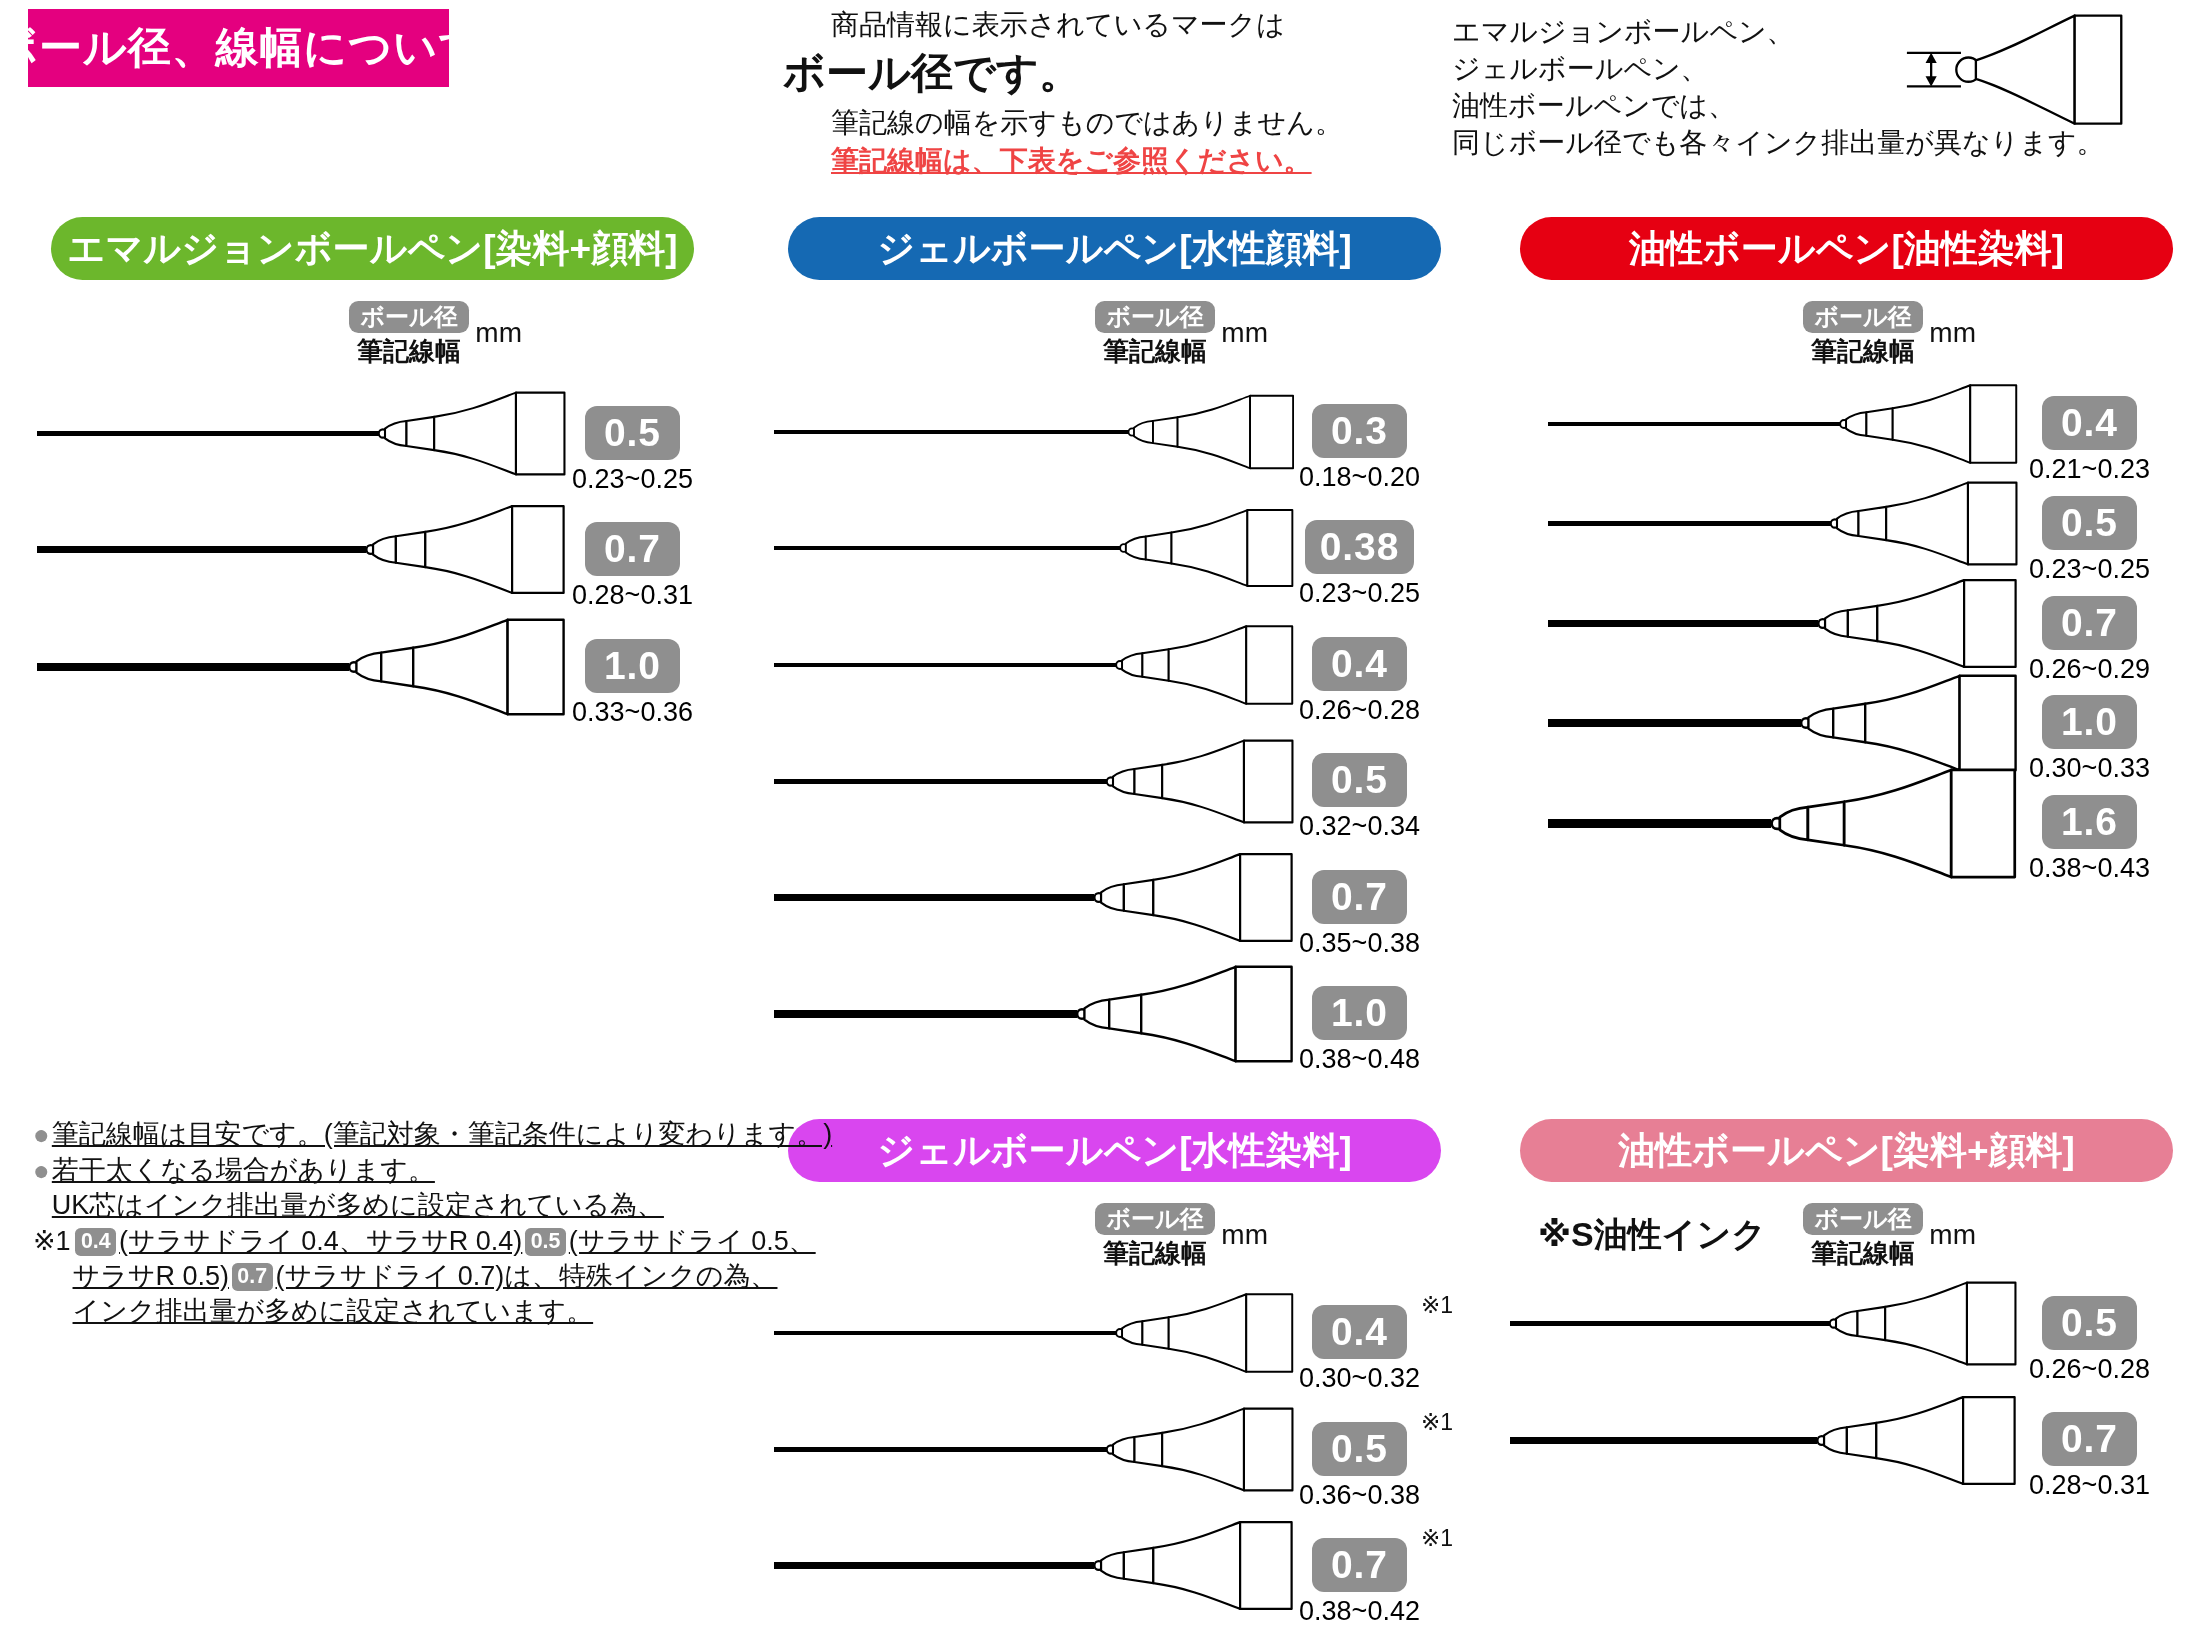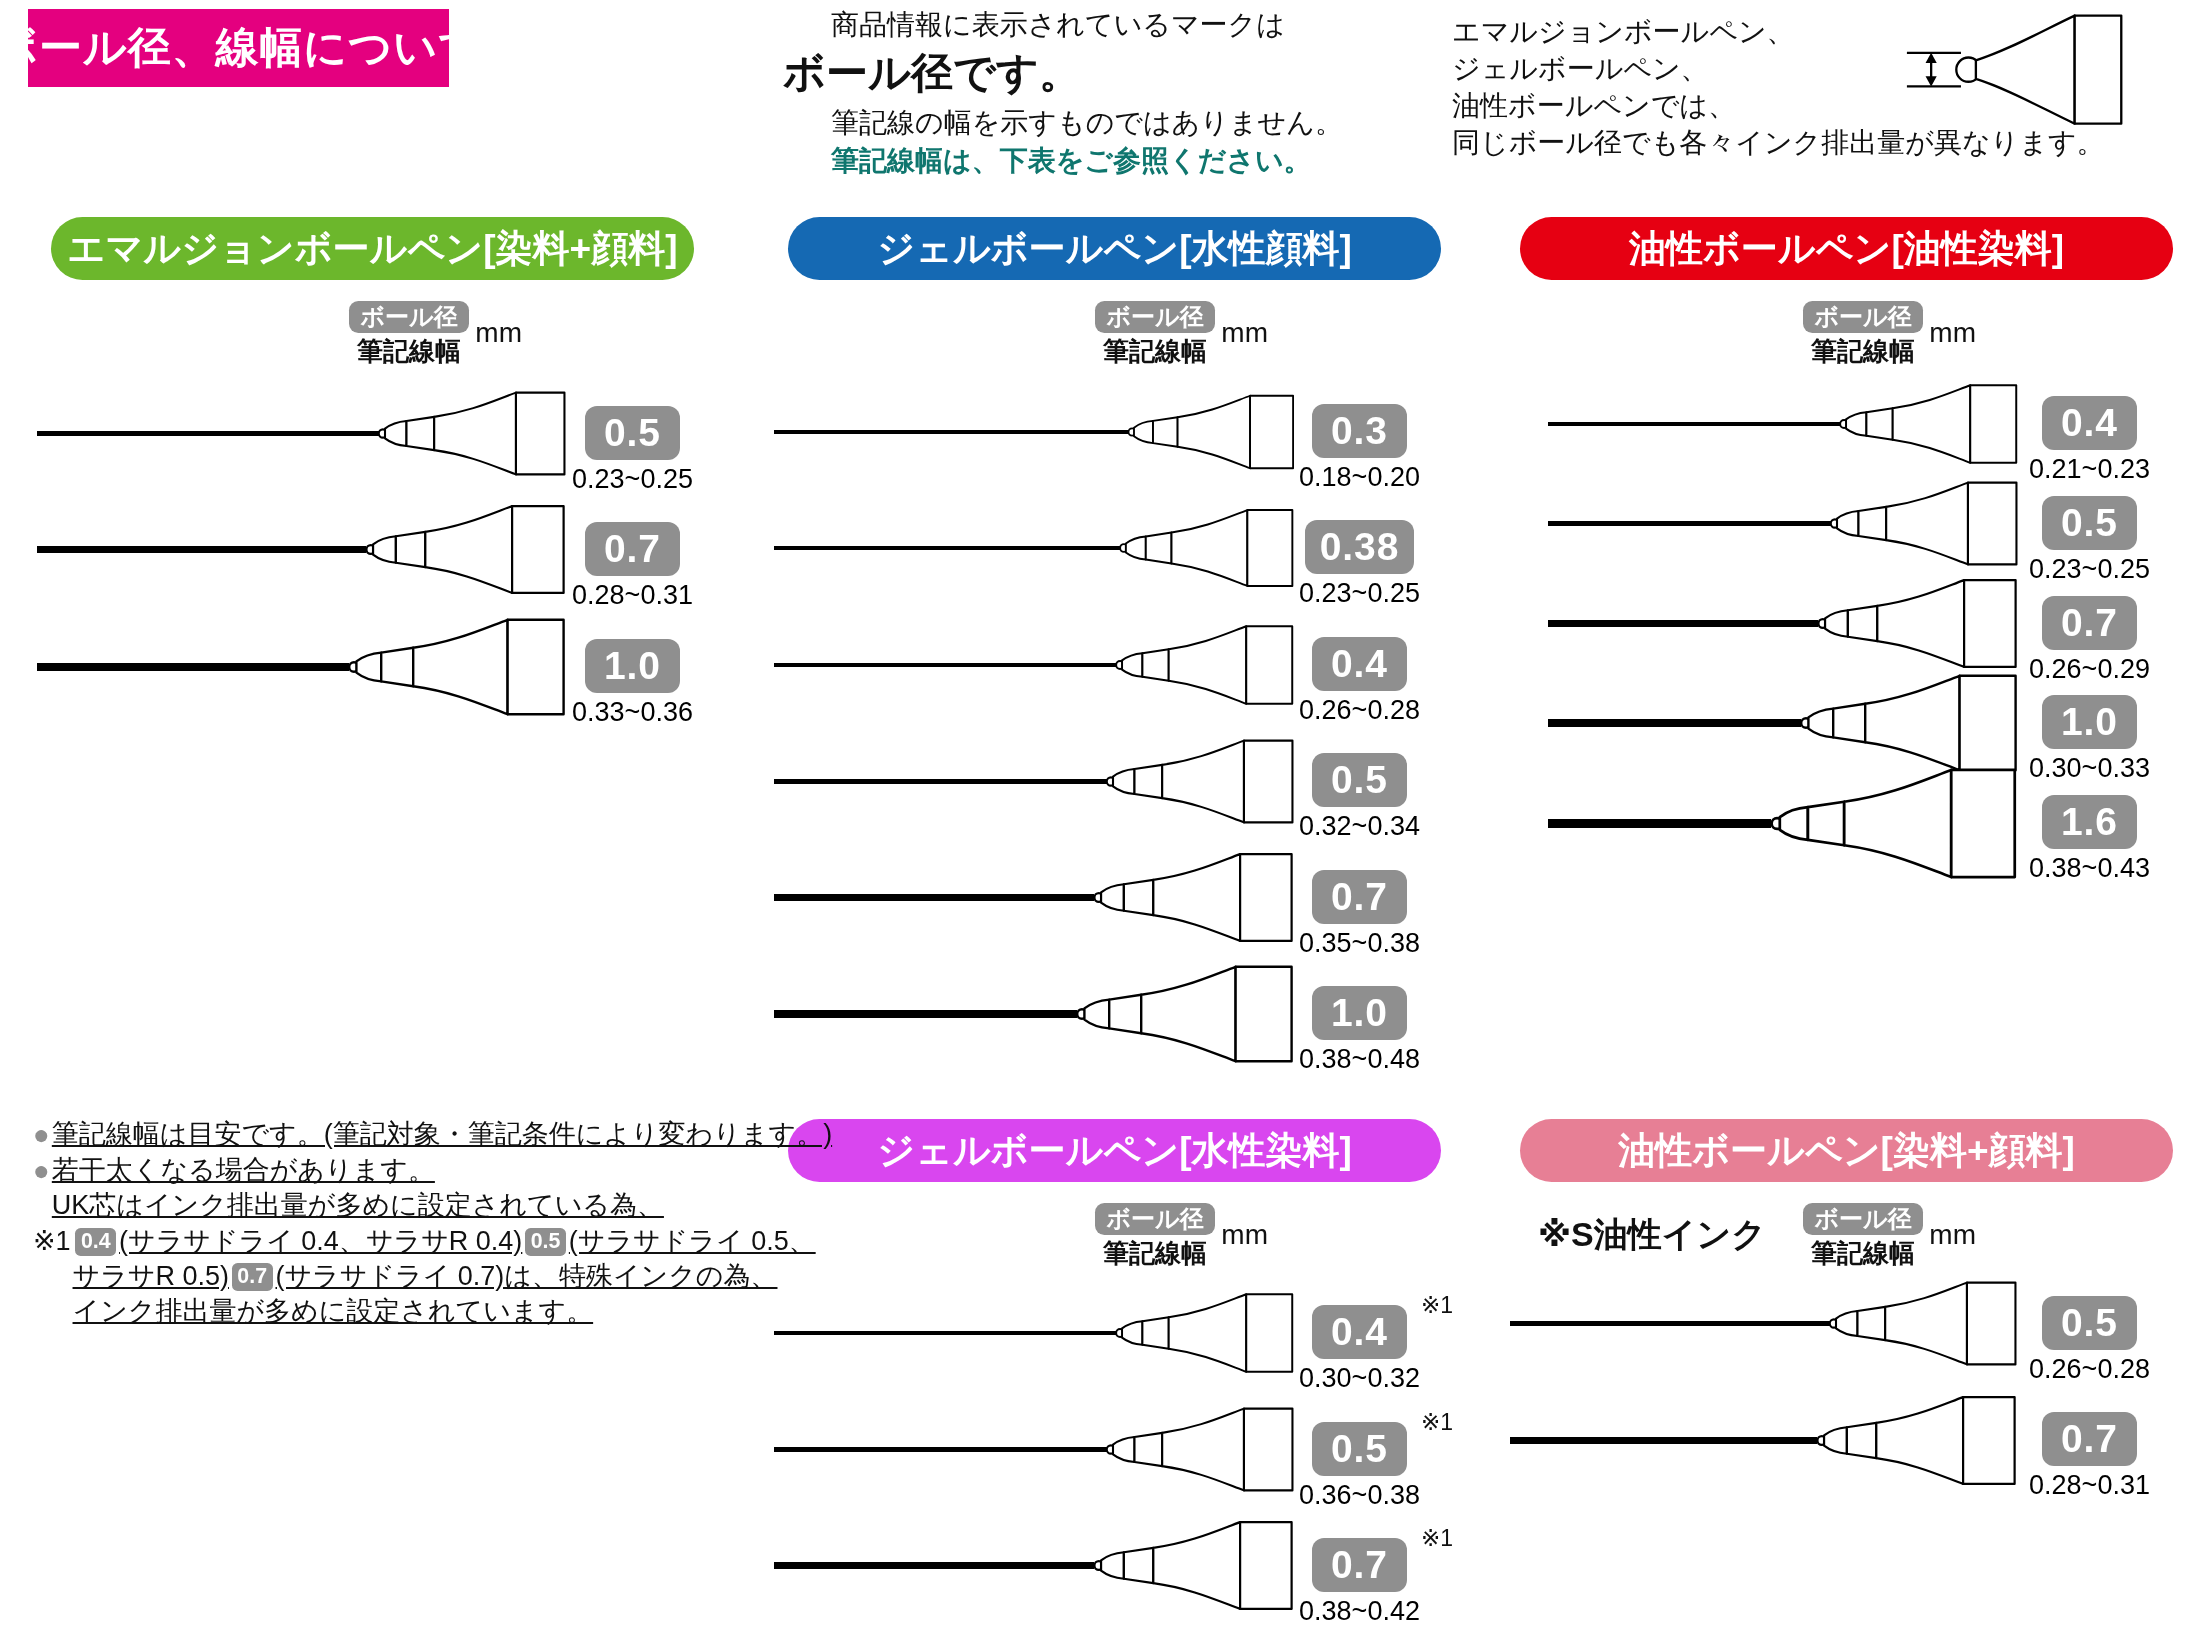--- a/index.html
+++ b/index.html
@@ -64,21 +64,21 @@
 <body>
 
 <div id="page">
 
   <div id="page-title" style="background: rgb(228, 0, 127);">ボール径、線幅について</div>
 
   <div id="intro">
     <div class="intro-line">商品情報に表示されているマークは</div>
     <div class="intro-em">ボール径です。</div>
     <div class="intro-line">筆記線の幅を示すものではありません。</div>
-    <div class="intro-line intro-magenta" id="intro-magenta" style="color: #0f766e;">筆記線幅は、下表をご参照ください。</div>
+    <div class="intro-line intro-magenta" id="intro-magenta" style="color: #ef4444; text-decoration: underline;">筆記線幅は、下表をご参照ください。</div>
   </div>
 
   <div id="right-note">
     <div>エマルジョンボールペン、</div>
     <div>ジェルボールペン、</div>
     <div>油性ボールペンでは、</div>
     <div>同じボール径でも各々インク排出量が異なります。</div>
   </div>
 
   <div id="tip-icon">

